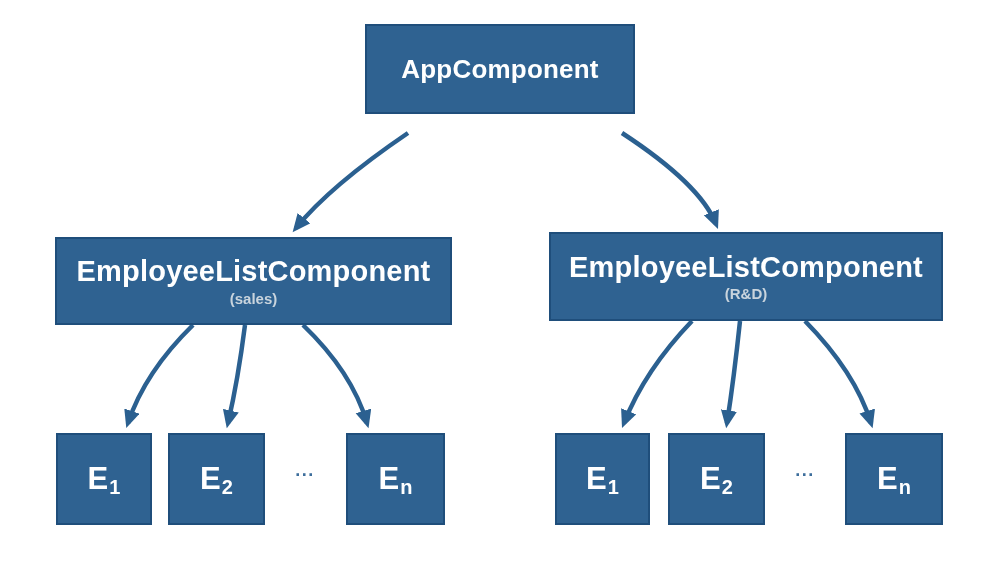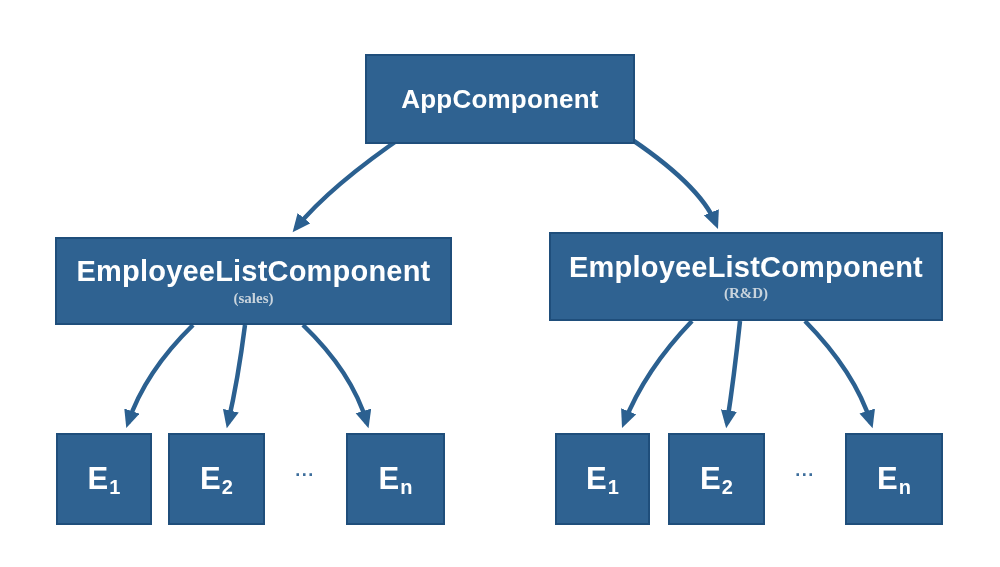--- a/index.html
+++ b/index.html
@@ -18,26 +18,26 @@
   }
   .arrows{position:absolute;left:0;top:0;width:1000px;height:567px;}
   .arrows path.link{fill:none;stroke:var(--arrow);stroke-width:4.5;}
   .node{
     position:absolute;box-sizing:border-box;
     background:var(--box-fill);border:2px solid var(--box-border);
     color:var(--title-text);font-weight:bold;
     display:flex;flex-direction:column;align-items:center;justify-content:center;
     text-align:center;
   }
-  #root-node{left:365px;top:54px;width:270px;height:90px;}
+  #root-node{left:365px;top:24px;width:270px;height:90px;}
   #root-node .title{font-size:26px;letter-spacing:0.2px;}
   #branch-left{left:55px;top:237px;width:397px;height:88px;}
   #branch-right{left:549px;top:232px;width:394px;height:89px;}
   .branch .title{font-size:29px;letter-spacing:0.2px;line-height:1.15;}
-  .branch .subtitle{font-size:15px;color:var(--subtitle-text);margin-top:1px;font-family:Liberation Serif, serif;}
+  .branch .subtitle{font-size:15px;color:var(--subtitle-text);margin-top:1px;}
   .leaf{flex-direction:row;font-size:31px;}
   .leaf .sub{font-size:20px;position:relative;top:8px;margin-left:1px;}
   #leaf-l1{left:56px;top:433px;width:96px;height:92px;}
   #leaf-l2{left:168px;top:433px;width:97px;height:92px;}
   #leaf-ln{left:346px;top:433px;width:99px;height:92px;}
   #leaf-r1{left:555px;top:433px;width:95px;height:92px;}
   #leaf-r2{left:668px;top:433px;width:97px;height:92px;}
   #leaf-rn{left:845px;top:433px;width:98px;height:92px;}
   .dots{
     position:absolute;width:40px;text-align:center;

